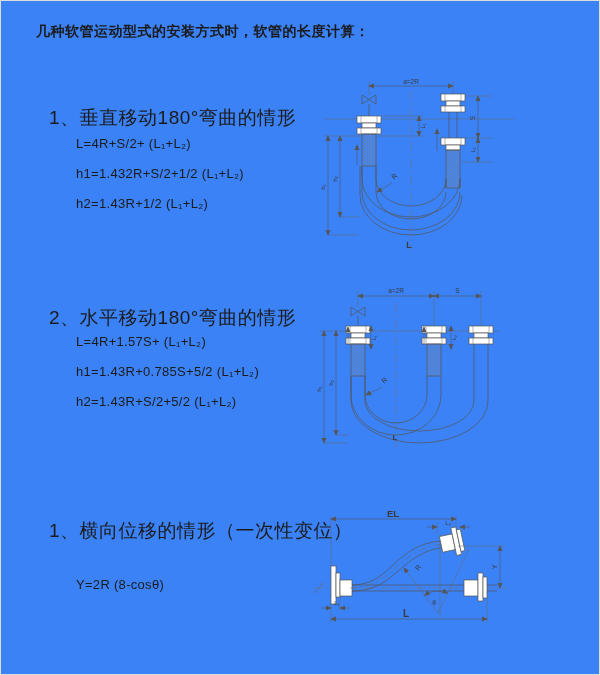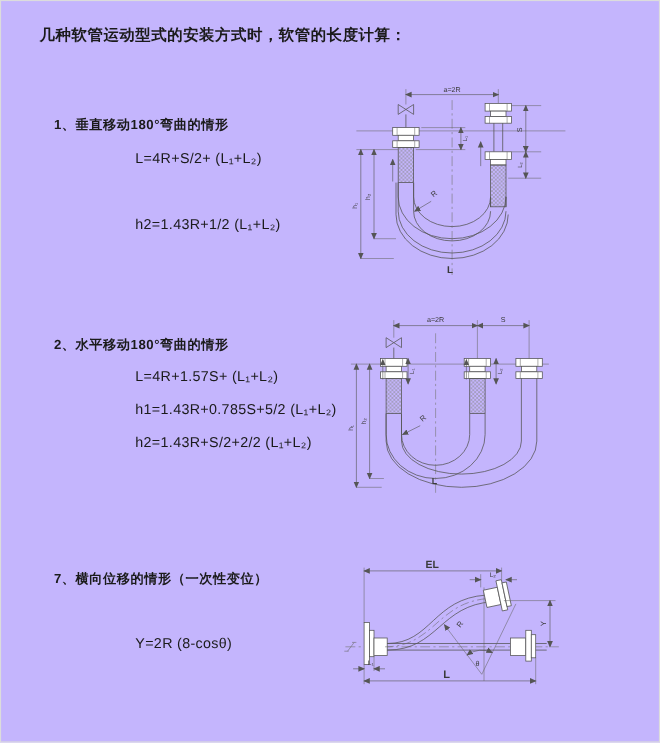--- a/index.html
+++ b/index.html
@@ -1,25 +1,25 @@
 <!DOCTYPE html>
 <html><head>
 <meta charset="utf-8">
 <style>
   html,body{margin:0;padding:0;background:#f2f2f2;}
   .page{
-    position:relative;width:600px;height:675px;background:#c4b5fd;
+    position:relative;width:600px;height:675px;background:#3b82f6;
     font-family:"Liberation Sans","DejaVu Sans",sans-serif;color:#1b1b1b;
     overflow:hidden;border:1px solid #dcdcdc;box-sizing:border-box;
     margin:0 auto;
     padding-left:46px;
   }
   .main-title{position:absolute;left:35px;top:22px;font-size:14px;font-weight:bold;letter-spacing:.5px;}
-  .sec-title{position:absolute;font-size:12px;font-weight:bold;letter-spacing:.5px;}
-  .formula{position:absolute;font-size:13px;font-weight:400;letter-spacing:.3px;white-space:pre;margin-left:47px;}
+  .sec-title{position:absolute;font-size:19px;font-weight:normal;letter-spacing:.5px;}
+  .formula{position:absolute;font-size:13px;font-weight:400;letter-spacing:.3px;white-space:pre;}
   svg{position:absolute;overflow:visible;}
   svg text{font-family:"Liberation Sans","DejaVu Sans",sans-serif;fill:#3a3a3a;}
   .ln{stroke:#555;fill:none;stroke-width:0.7;}
   .thin{stroke:#666;fill:none;stroke-width:0.5;}
   .dim{stroke:#555;fill:none;stroke-width:0.55;}
   .cl{stroke:#777;fill:none;stroke-width:0.55;stroke-dasharray:9 3 2 3;}
   .fl{fill:#ffffff;stroke:#555;stroke-width:0.7;}
   .braid{fill:url(#hatch);stroke:#555;stroke-width:0.7;}
 </style>
 </head>
@@ -35,20 +35,21 @@
       <pattern id="hatch" width="3.5" height="3.5" patternUnits="userSpaceOnUse">
         <path d="M0,3.5 L3.5,0 M0,0 L3.5,3.5" stroke="#888" stroke-width="0.45"></path>
       </pattern>
     </defs>
   </svg>
 
   <div class="main-title">几种软管运动型式的安装方式时，软管的长度计算：</div>
 
   <div class="sec-title" style="left:48px;top:104px">1、垂直移动180°弯曲的情形</div>
   <div class="formula" style="left:75px;top:135px">L=4R+S/2+ (L₁+L₂)</div>
+  <div class="formula" style="left:75px;top:165px">h1=1.432R+S/2+1/2 (L₁+L₂)</div>
   <div class="formula" style="left:75px;top:195px">h2=1.43R+1/2 (L₁+L₂)</div>
 
   <svg style="left:315px;top:66px" width="285" height="196" viewBox="0 0 285 196">
     <g>
       <path class="cl" d="M95,24 V183"></path>
       <path class="thin" d="M8,52 H198"></path>
     </g>
     <g>
       <path class="thin" d="M53,14 V28 M137,14 V27"></path>
       <line class="dim" x1="53" y1="19" x2="137" y2="19" marker-start="url(#arr)" marker-end="url(#arr)"></line>
@@ -110,21 +111,21 @@
     <g>
       <line class="dim" x1="76" y1="116" x2="61" y2="125" marker-end="url(#arr)"></line>
       <text x="80" y="111" font-size="7" text-anchor="middle" transform="rotate(-40 80 111)">R</text>
     </g>
     <text x="93" y="181" font-size="9" font-weight="bold" text-anchor="middle" fill="#222">L</text>
   </svg>
 
   <div class="sec-title" style="left:48px;top:304px">2、水平移动180°弯曲的情形</div>
   <div class="formula" style="left:75px;top:333px">L=4R+1.57S+ (L₁+L₂)</div>
   <div class="formula" style="left:75px;top:363px">h1=1.43R+0.785S+5/2 (L₁+L₂)</div>
-  <div class="formula" style="left:75px;top:393px">h2=1.43R+S/2+2/2 (L₁+L₂)</div>
+  <div class="formula" style="left:75px;top:393px">h2=1.43R+S/2+5/2 (L₁+L₂)</div>
 
   <svg style="left:312px;top:282px" width="288" height="173" viewBox="0 0 288 173">
     <g>
       <path class="cl" d="M83,20 V166"></path>
       <path class="thin" d="M6,48 H186"></path>
     </g>
     <g>
       <path class="thin" d="M45,8 V24 M121,8 V43 M168,8 V43"></path>
       <line class="dim" x1="45" y1="13" x2="121" y2="13" marker-start="url(#arr)" marker-end="url(#arr)"></line>
       <line class="dim" x1="121" y1="13" x2="168" y2="13" marker-start="url(#arr)" marker-end="url(#arr)"></line>
@@ -178,21 +179,21 @@
       <line class="dim" x1="35" y1="62" x2="35" y2="44" marker-end="url(#arr)"></line>
       <line class="dim" x1="111" y1="62" x2="111" y2="44" marker-end="url(#arr)"></line>
     </g>
     <g>
       <line class="dim" x1="69" y1="104" x2="53" y2="112" marker-end="url(#arr)"></line>
       <text x="73" y="99" font-size="7" text-anchor="middle" transform="rotate(-40 73 99)">R</text>
     </g>
     <text x="82" y="157" font-size="8" font-weight="bold" text-anchor="middle" fill="#222">L</text>
   </svg>
 
-  <div class="sec-title" style="left:48px;top:517px">7、横向位移的情形（一次性变位）</div>
+  <div class="sec-title" style="left:48px;top:517px">1、横向位移的情形（一次性变位）</div>
   <div class="formula" style="left:75px;top:576px">Y=2R (8-cosθ)</div>
 
   <svg style="left:305px;top:505px" width="290" height="155" viewBox="0 0 290 155">
     <g>
       <path class="cl" d="M8,82 H202"></path>
       <path class="thin" d="M10,86 L16,78 M7,86 H11 M14,78 H18"></path>
       <path class="thin" d="M134,28 V113"></path>
     </g>
     <g>
       <rect class="fl" x="25" y="60" width="5" height="38"></rect>

